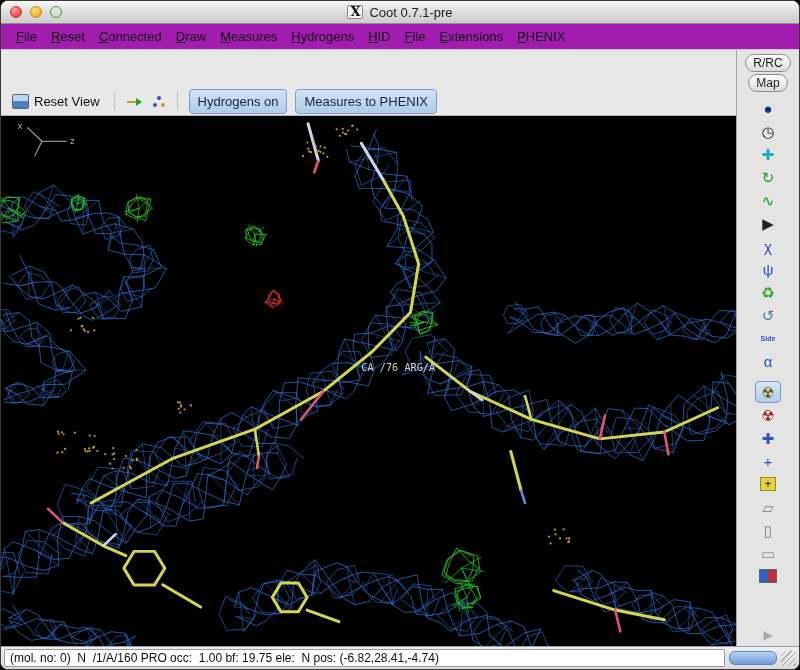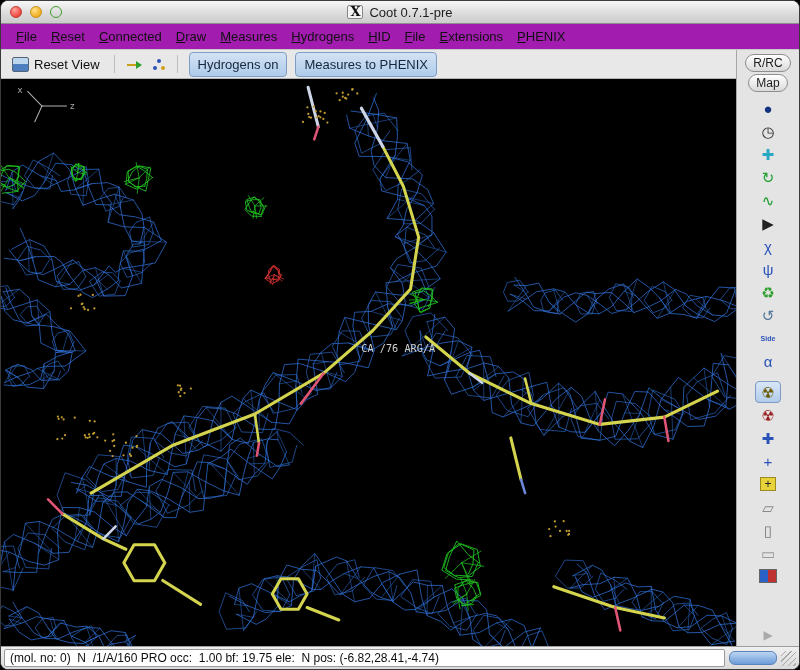--- a/index.html
+++ b/index.html
@@ -20,21 +20,21 @@
     border:1px solid #888;background:#f4f4f4;padding:0 2px;line-height:12px;border-radius:2px;}
   
   .menubar{height:25px;flex:0 0 25px;background:#a21caf;display:flex;align-items:center;
     padding-left:8px;border-bottom:1px solid #c9c9c9;}
   .menu-item{font-size:13px;color:#101010;padding:2px 7px;}
   .menu-item::first-letter{text-decoration:underline;}
   
   .content-row{flex:1;display:flex;min-height:0;}
   .left-col{flex:1;display:flex;flex-direction:column;min-width:0;}
   .toolbar{height:28px;flex:0 0 28px;background:#e8e8e8;border-bottom:1px solid #b5b5b5;
-    display:flex;align-items:center;gap:8px;padding:0 8px;}
+    display:flex;align-items:center;gap:8px;padding:0 8px;margin-top:37px;}
   .tb-btn{display:flex;align-items:center;gap:5px;font-size:13px;color:#101010;padding:2px 3px;}
   .separator{width:1px;height:18px;background:#bdbdbd;margin:0 3px;}
   [data-name="reset-view-icon"]{display:inline-block;width:15px;height:13px;border:1px solid #55637a;
     border-radius:2px;background:linear-gradient(#bcd6ee 0 45%,#4d7fbe 45%);}
   [data-name="display-manager-icon"]{display:inline-block;width:14px;height:13px;border:1px solid #767676;
     border-radius:2px;box-sizing:border-box;padding:2px;
     background:repeating-linear-gradient(to bottom,#556 0 1.5px,transparent 1.5px 4px) content-box,#f3f3f3;}
   [data-name="go-to-atom-icon"]{display:inline-block;width:17px;height:15px;position:relative;}
   [data-name="go-to-atom-icon"]::before{content:'';position:absolute;left:1px;top:7px;width:9px;height:2px;background:#c8a018;}
   [data-name="go-to-atom-icon"]::after{content:'';position:absolute;left:10px;top:4px;

